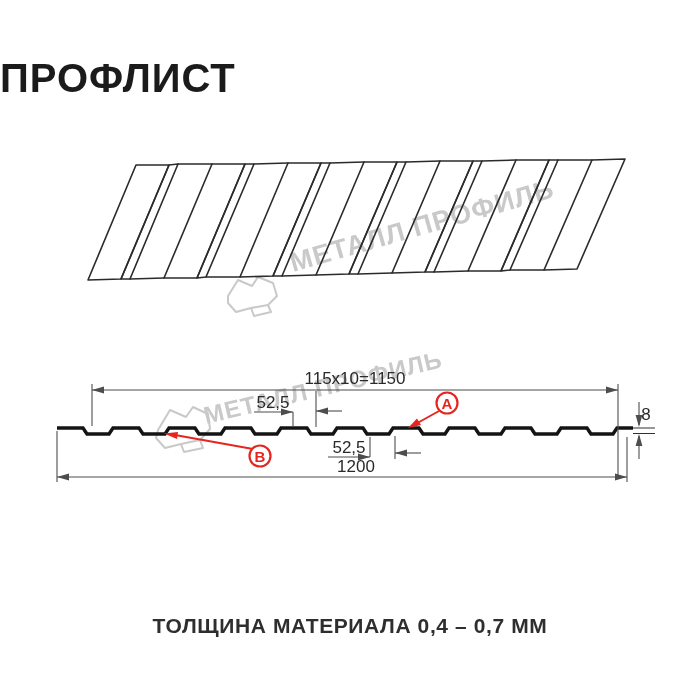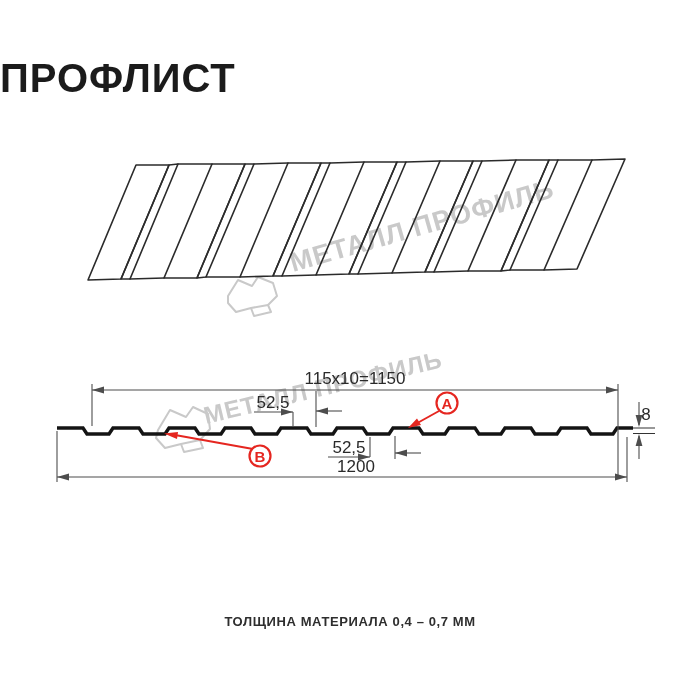--- a/index.html
+++ b/index.html
@@ -9,21 +9,21 @@
   .page-title{
     position:absolute;left:0;top:56px;width:700px;text-align:left;
     font-size:40px;font-weight:700;letter-spacing:1px;color:#1b1b1b;
   }
   .page-subtitle{
     position:absolute;left:0;top:102px;width:700px;text-align:center;
     font-size:17px;font-weight:700;letter-spacing:1px;color:#222;
   }
   .footer-note{
     position:absolute;left:0;top:614px;width:700px;text-align:center;
-    font-size:13px;font-weight:700;letter-spacing:.6px;color:#2e2e2e;
+    font-size:21px;font-weight:700;letter-spacing:.6px;color:#2e2e2e;
   }
   svg{position:absolute;left:0;top:0;}
   .dim-text{font-size:17px;fill:#2a2a2a;font-weight:400;}
   .wm-text{font-weight:700;fill:var(--wm,#c9c9c9);}
   .marker-letter{font-size:15px;font-weight:700;fill:var(--accent,#e52620);}
 </style>
 </head>
 <body>
 
 <div class="stage">

